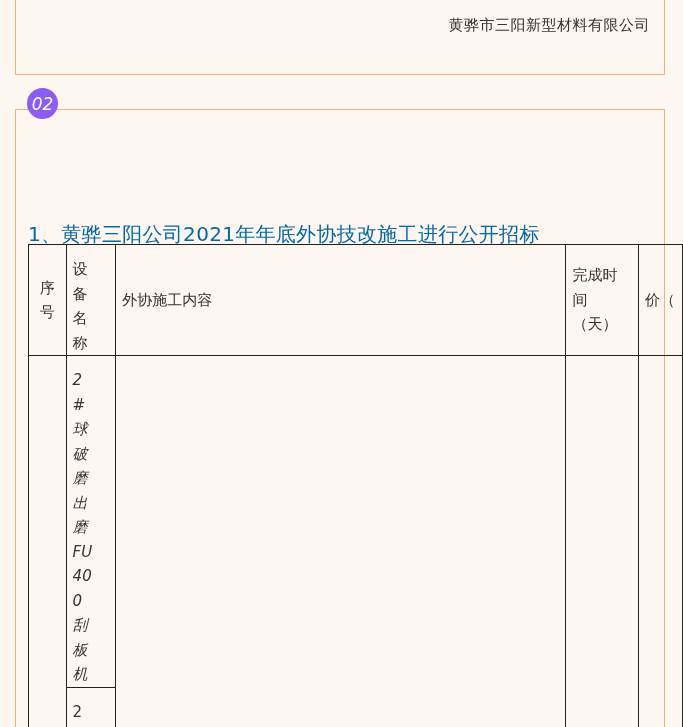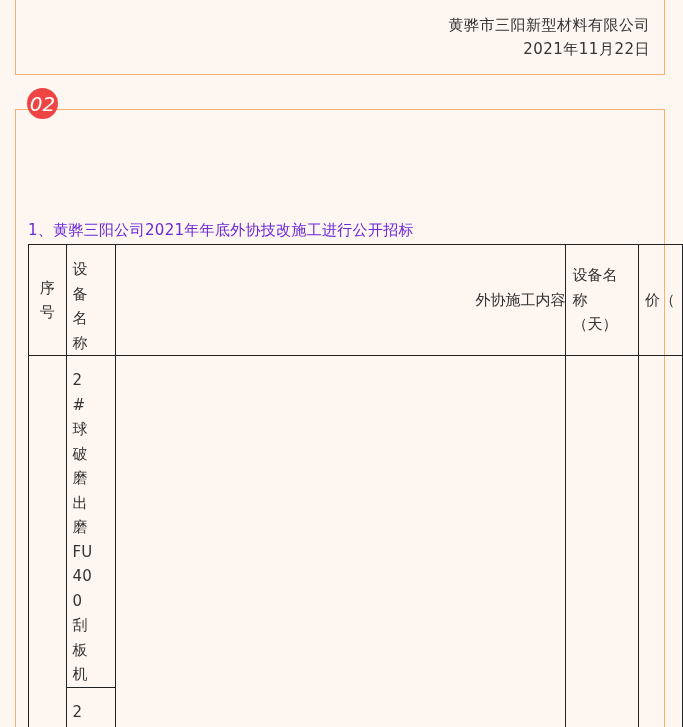--- a/index.html
+++ b/index.html
@@ -12,58 +12,57 @@
   }
   .box1 {
     position:absolute; left:15px; top:-2px; width:650px; height:77px;
     border:1.5px solid #f4b26f; border-top:none; box-sizing:border-box;
   }
   .sig { position:absolute; right:14px; text-align:left; font-size:15px; letter-spacing:0.5px; color:#333; }
   .sig.company { top:18px; }
   .sig.date { top:42px; }
   .badge {
     position:absolute; left:27px; top:88px; width:31px; height:31px; border-radius:50%;
-    background:#ef4444; color:#fff; font-style:italic; font-size:20px;
+    background:#8b5cf6; color:#fff; font-style:italic; font-size:17px;
     display:flex; align-items:center; justify-content:center; z-index:2;
   }
   .box2 {
     position:absolute; left:15px; top:109px; width:650px; height:640px;
     border:1.5px solid #f4b26f; box-sizing:border-box;
   }
   .para {
     position:absolute; left:28px; top:122px; width:628px;
     font-size:15px; line-height:24.5px; letter-spacing:0.4px; color:#333;
     text-indent:2.5em;
   }
   .heading { position:absolute; left:28px; top:196px; font-size:15px; font-weight:bold; color:#333; }
-  .subline { position:absolute; left:28px; top:221px; font-size:15px; letter-spacing:0.3px; color:#6d28d9; }
+  .subline { position:absolute; left:28px; top:221px; font-size:20px; letter-spacing:0.3px; color:#0369a1; }
   table.tbl {
     position:absolute; left:28px; top:244px; border-collapse:collapse; table-layout:fixed;
     font-size:15px; color:#333;
   }
   .tbl td { border:1.5px solid #222; padding:0; vertical-align:middle; line-height:24.5px; }
   .c1 { width:39px; text-align:center; }
   .c2 { width:46px; padding-left:6px !important; }
   .c3 { width:484px; }
   .c4 { width:67px; }
   .c5 { width:40px; }
   .vert { width:20px; word-break:break-all; line-height:24.5px;margin-top:12px; }
-  .hdr-content { padding-left:6px !important;text-align:right; }
+  .hdr-content { padding-left:6px !important; }
   .hdr-time { padding-left:6px !important; }
   .hdr-price { padding-left:6px !important; white-space:nowrap; overflow:hidden; }
   .clip { position:absolute; left:0; top:0; width:683px; height:727px; overflow:hidden; }
 </style>
 </head>
 <body>
 
 <div class="clip">
 
   <div class="box1">
     <div class="sig company">黄骅市三阳新型材料有限公司</div>
-    <div class="sig date">2021年11月22日</div>
   </div>
 
   <div class="badge">02</div>
 
   <div class="box2"></div>
 
 
 
   <div class="subline">1、黄骅三阳公司2021年年底外协技改施工进行公开招标</div>
 
@@ -78,29 +77,29 @@
     <tbody>
         <tr style="height:98px">
       <td class="c1">
         <div class="vert" style="margin:0 auto;">序号</div>
       </td>
       <td class="c2">
         <div class="vert">设备名称</div>
       </td>
       <td class="c3 hdr-content">外协施工内容</td>
       <td class="c4 hdr-time">
-        <div style="width:56px; word-break:break-all;">设备名称（天）</div>
+        <div style="width:56px; word-break:break-all;">完成时间（天）</div>
       </td>
       <td class="c5 hdr-price">
         <div style="width:16px; word-break:break-all;">价（</div>
       </td>
     </tr>
     <tr>
       <td class="c1" rowspan="2" style="vertical-align:bottom; padding-bottom:2px;">1</td>
-      <td class="c2" style="height:262px; vertical-align:top;">
+      <td class="c2" style="height:262px; vertical-align:top;font-style:italic;">
         <div class="vert">2#球破磨出磨FU400刮板机</div>
       </td>
       <td class="c3" rowspan="2" style="vertical-align:bottom; padding-left:20px; padding-bottom:2px;">技改、利用13#水泥仓替换下来NE150提升机（把上部改</td>
       <td class="c4" rowspan="2"></td>
       <td class="c5" rowspan="2"></td>
     </tr>
     <tr>
       <td class="c2" style="vertical-align:top;">
         <div class="vert">2#球破磨出</div>
       </td>

